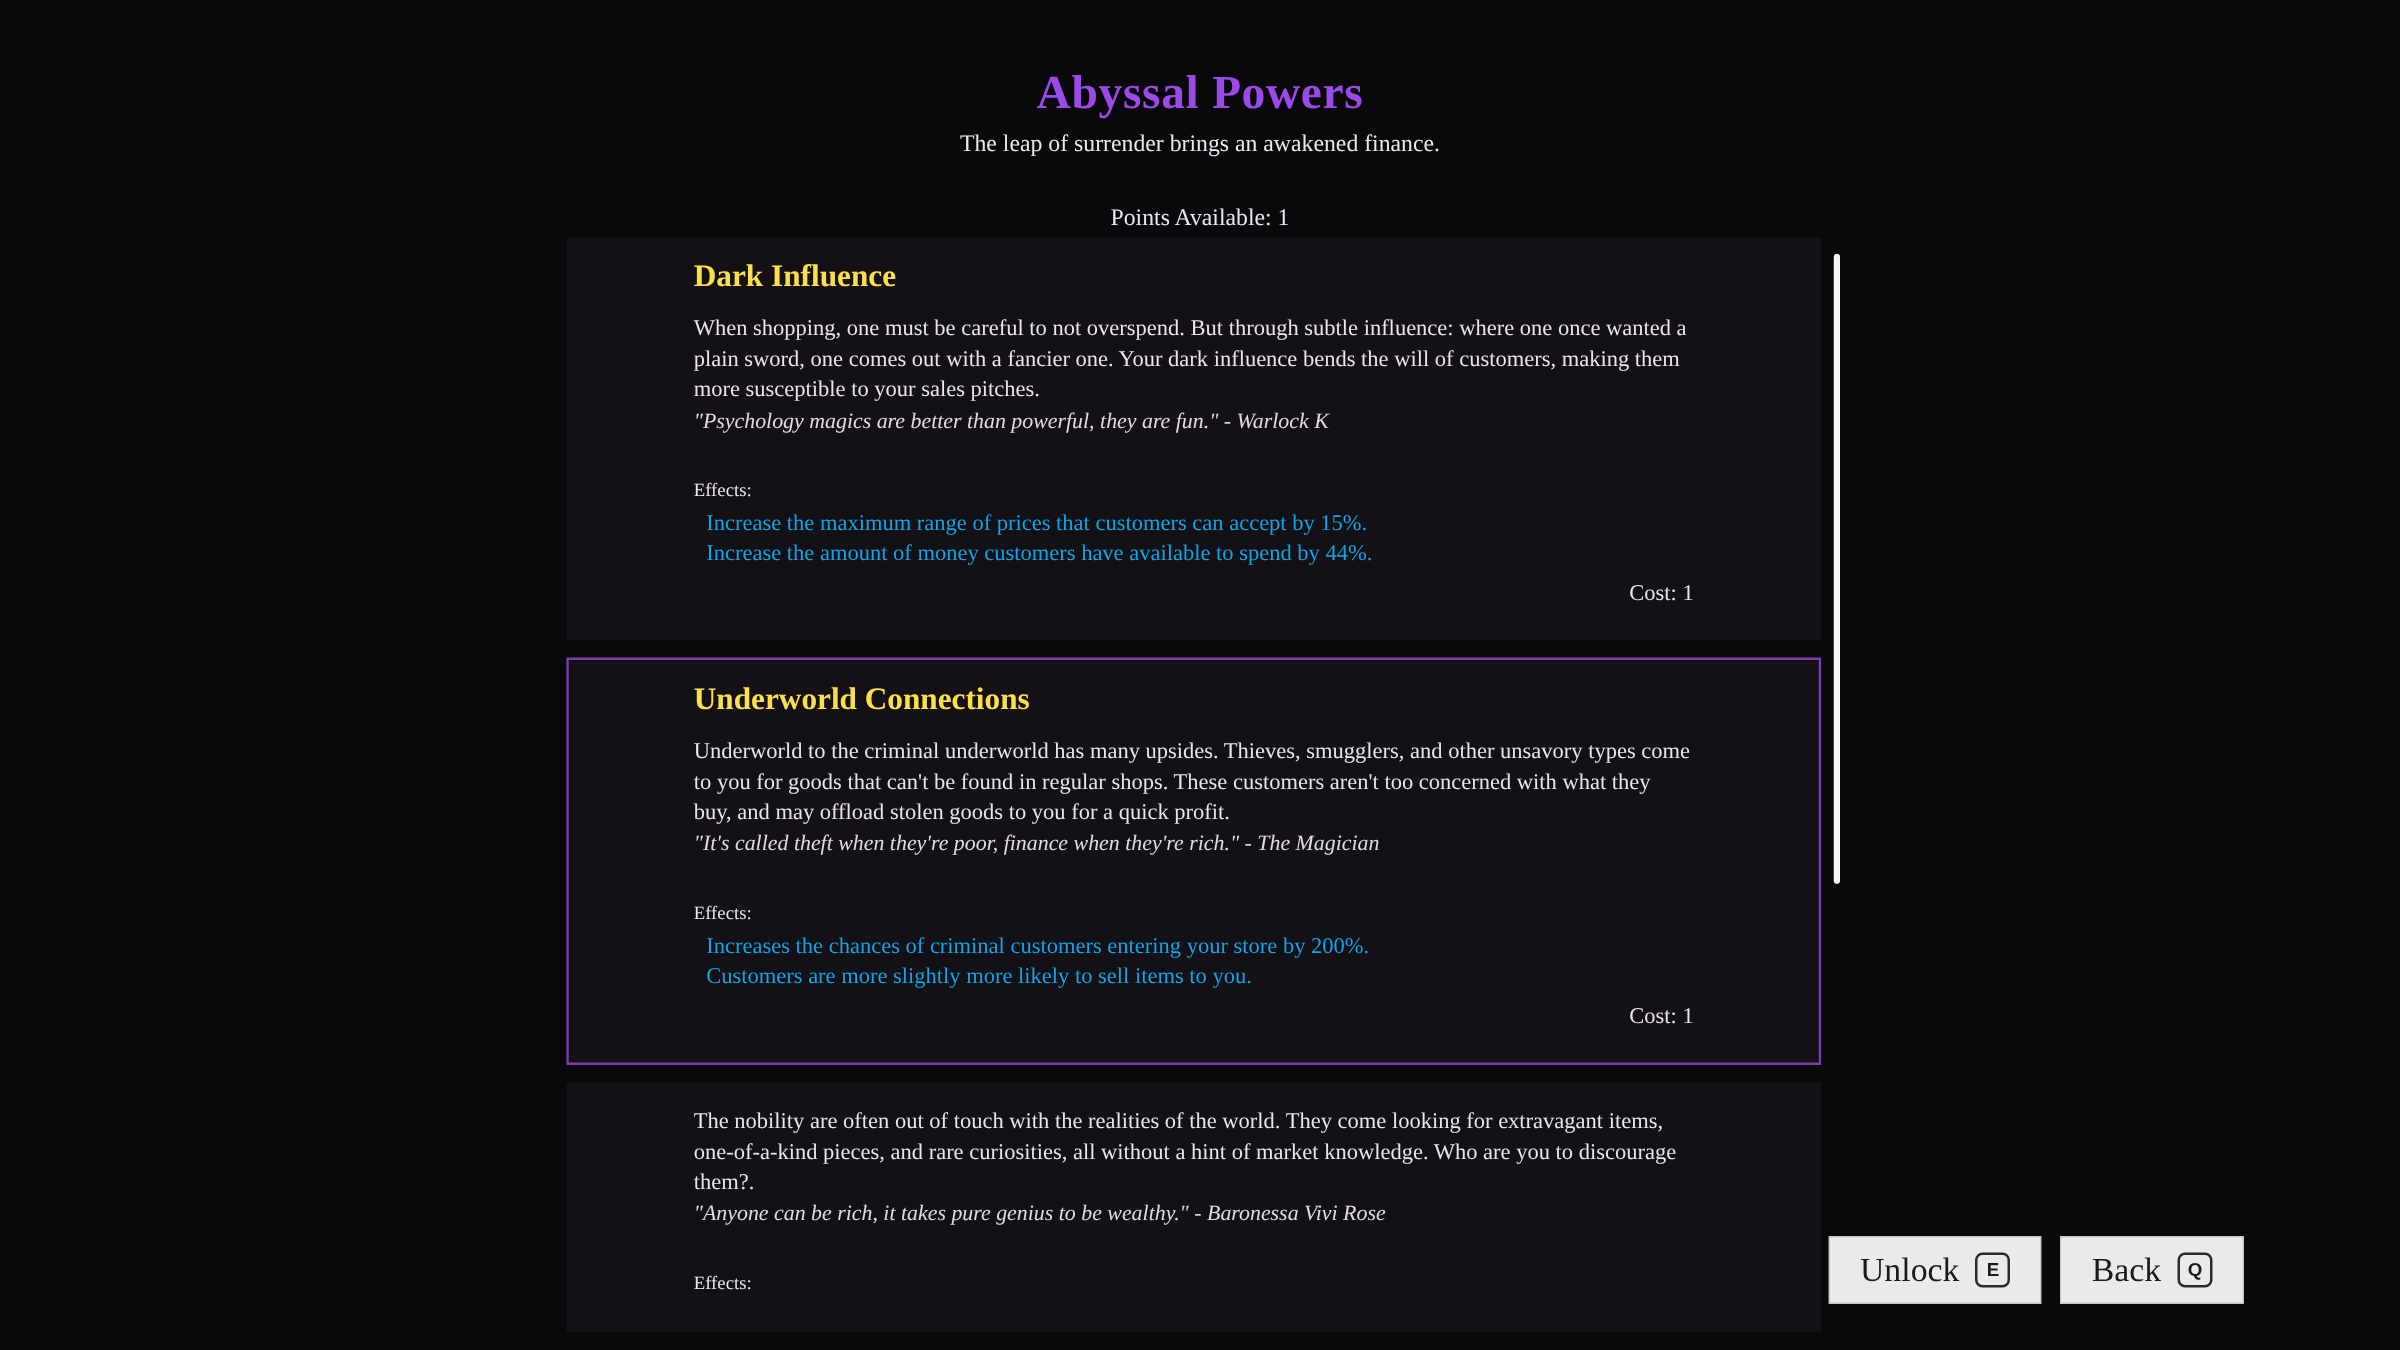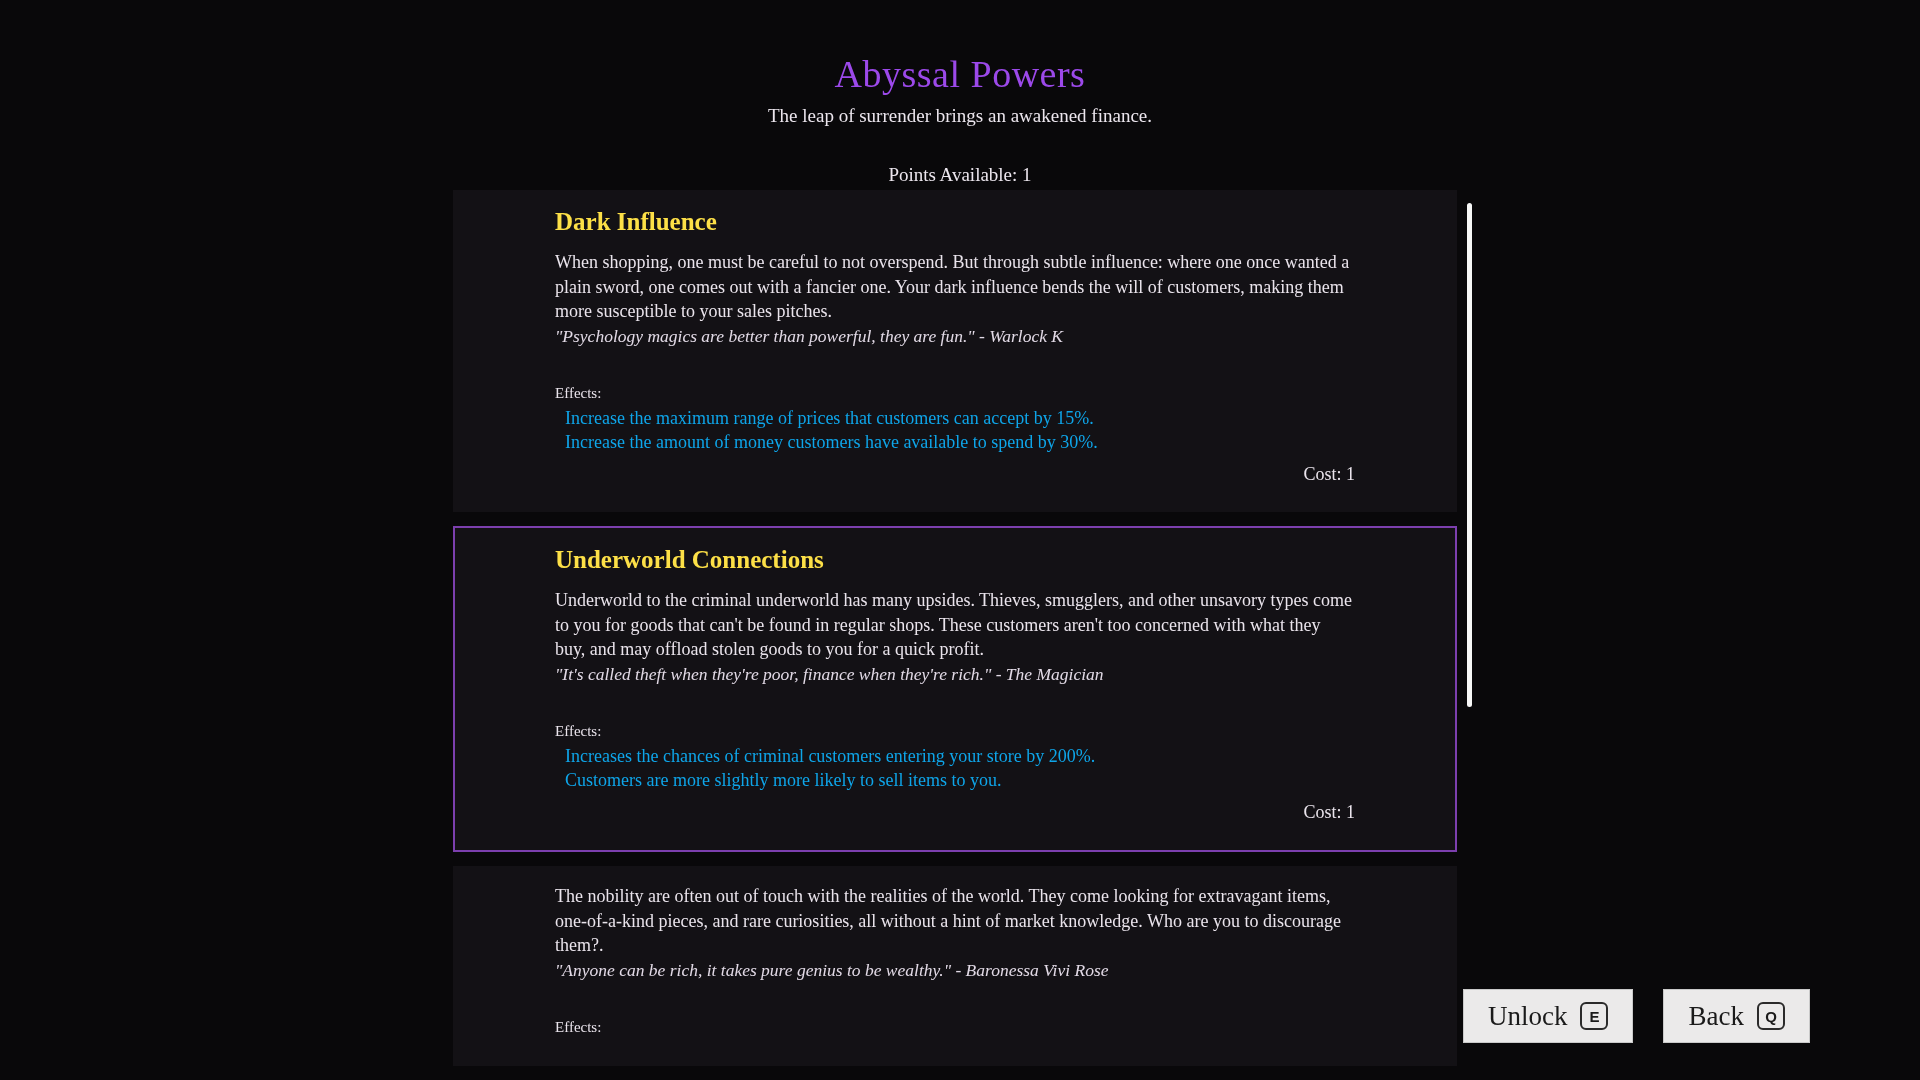--- a/index.html
+++ b/index.html
@@ -15,21 +15,21 @@
     position: relative;
     width: 1920px;
     height: 1080px;
     background: #09080a;
   }
   .page-title {
     margin: 0;
     padding-top: 52px;
     text-align: center;
     font-size: 38px;
-    font-weight: normal;
+    font-weight: bold;
     color: #9c49ea;
     letter-spacing: 0.5px;
   }
   .page-subtitle {
     margin-top: 9px;
     text-align: center;
     font-size: 19px;
     color: #ece6ee;
   }
   .points-line {
@@ -104,21 +104,21 @@
     width: 5px;
     height: 504px;
     background: #f7f7f7;
     border-radius: 3px;
   }
   .action-buttons {
     position: absolute;
     top: 989px;
     left: 1463px;
     display: flex;
-    gap: 30px;
+    gap: 15px;
   }
   .game-button {
     height: 54px;
     padding: 0 24px;
     background: #ebeaea;
     border: 1px solid #c9c9c9;
     display: flex;
     align-items: center;
     gap: 13px;
     font-family: "Liberation Serif", serif;
@@ -152,21 +152,21 @@
 
   <div class="scroll-area">
 
     <div class="power-card">
       <div class="card-inner">
         <h2 class="power-title">Dark Influence</h2>
         <p class="power-desc">When shopping, one must be careful to not overspend. But through subtle influence: where one once wanted a plain sword, one comes out with a fancier one. Your dark influence bends the will of customers, making them more susceptible to your sales pitches.</p>
         <p class="power-quote">"Psychology magics are better than powerful, they are fun." - Warlock K</p>
         <div class="effects-label">Effects:</div>
         <div class="effect-line">Increase the maximum range of prices that customers can accept by 15%.</div>
-        <div class="effect-line">Increase the amount of money customers have available to spend by 30%.</div>
+        <div class="effect-line">Increase the amount of money customers have available to spend by 44%.</div>
         <div class="power-cost">Cost: 1</div>
       </div>
     </div>
 
     <div class="power-card selected">
       <div class="card-inner">
         <h2 class="power-title">Underworld Connections</h2>
         <p class="power-desc">Underworld to the criminal underworld has many upsides. Thieves, smugglers, and other unsavory types come to you for goods that can't be found in regular shops. These customers aren't too concerned with what they buy, and may offload stolen goods to you for a quick profit.</p>
         <p class="power-quote">"It's called theft when they're poor, finance when they're rich." - The Magician</p>
         <div class="effects-label">Effects:</div>

